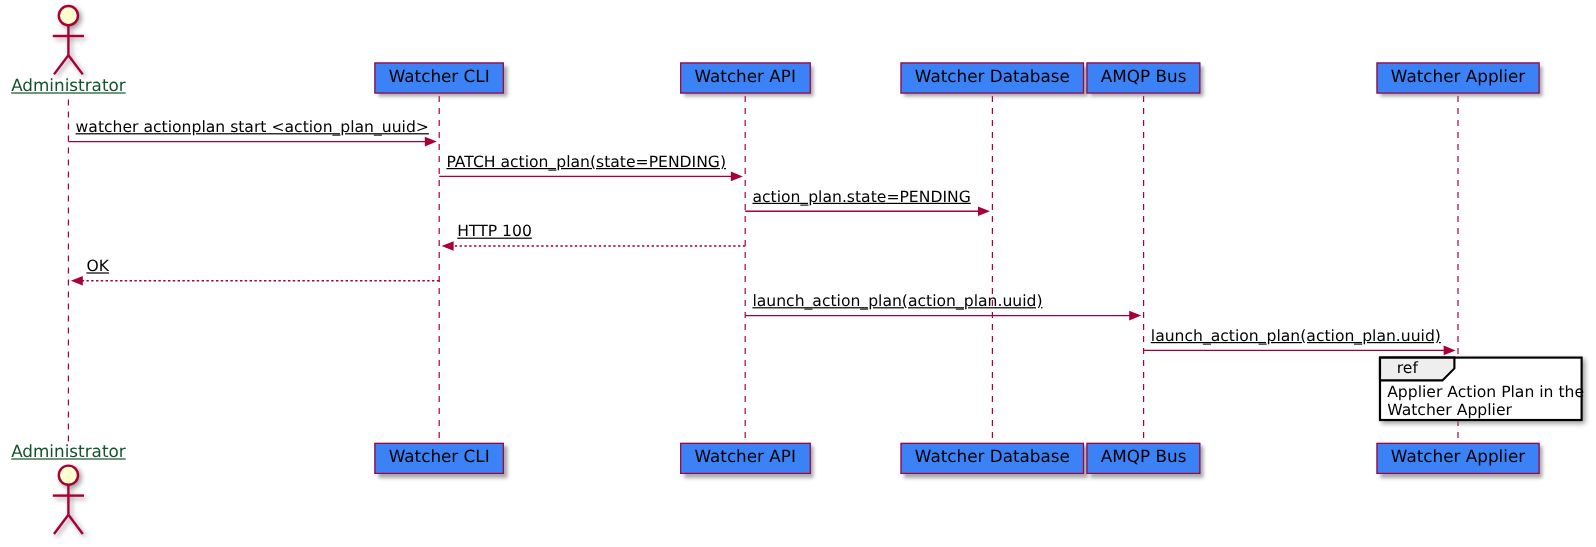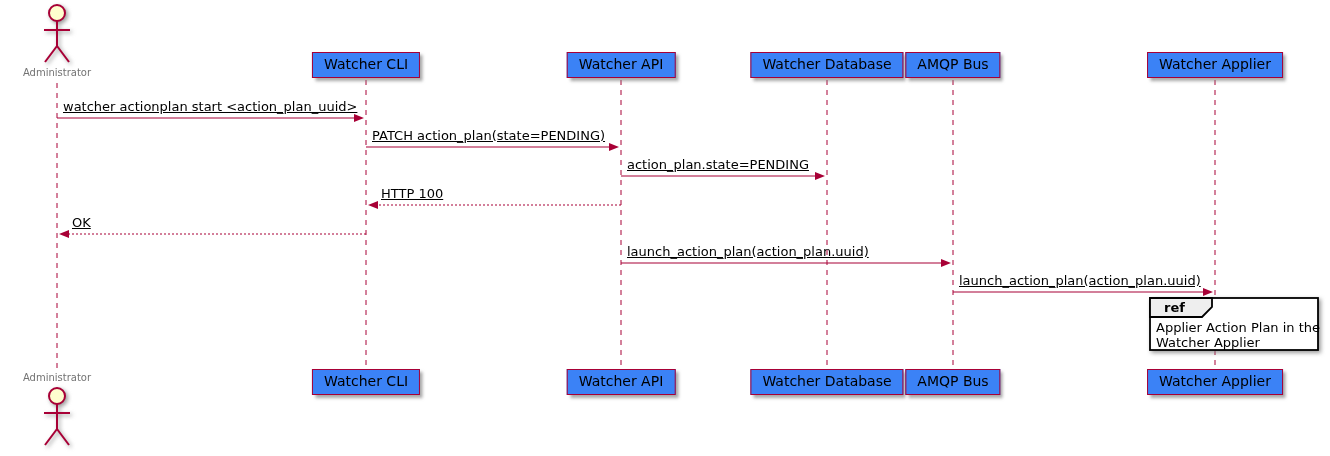--- a/index.html
+++ b/index.html
@@ -20,37 +20,38 @@
     padding:3px 11px 4px 11px;
     font-size:14px;
     line-height:17px;
     color:#000;
     white-space:nowrap;
     box-shadow:3px 3px 3px rgba(130,130,130,0.7);
   }
   .actor-label{
     position:absolute;
     transform:translateX(-50%);
-    font-size:10px;
+    font-size:14px;
     line-height:15px;
-    color:#737373;
+    color:#14532d;
     white-space:nowrap;
+    text-decoration:underline;
   }
   .msg-label{
     position:absolute;
     font-size:13px;
     line-height:16px;
     color:#000;
     white-space:nowrap;
     text-decoration:underline;
   }
   .ref-kw{
     position:absolute;
     font-size:13px;
-    font-weight:bold;
+    font-weight:normal;
     line-height:14px;
     color:#000;
     white-space:nowrap;
   }
   .ref-line{
     position:absolute;
     font-size:13px;
     line-height:15px;
     color:#000;
     white-space:nowrap;

